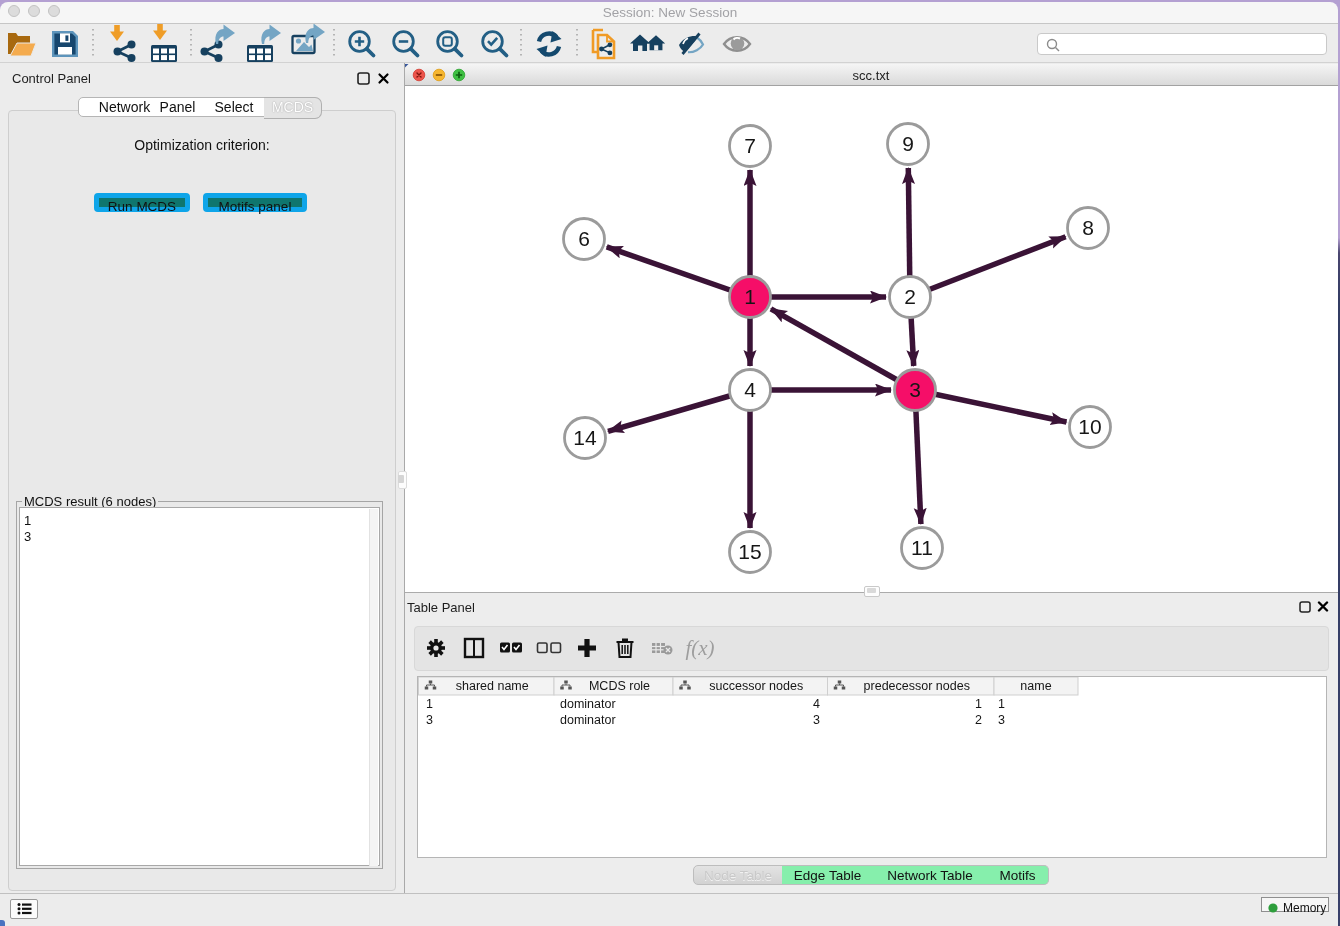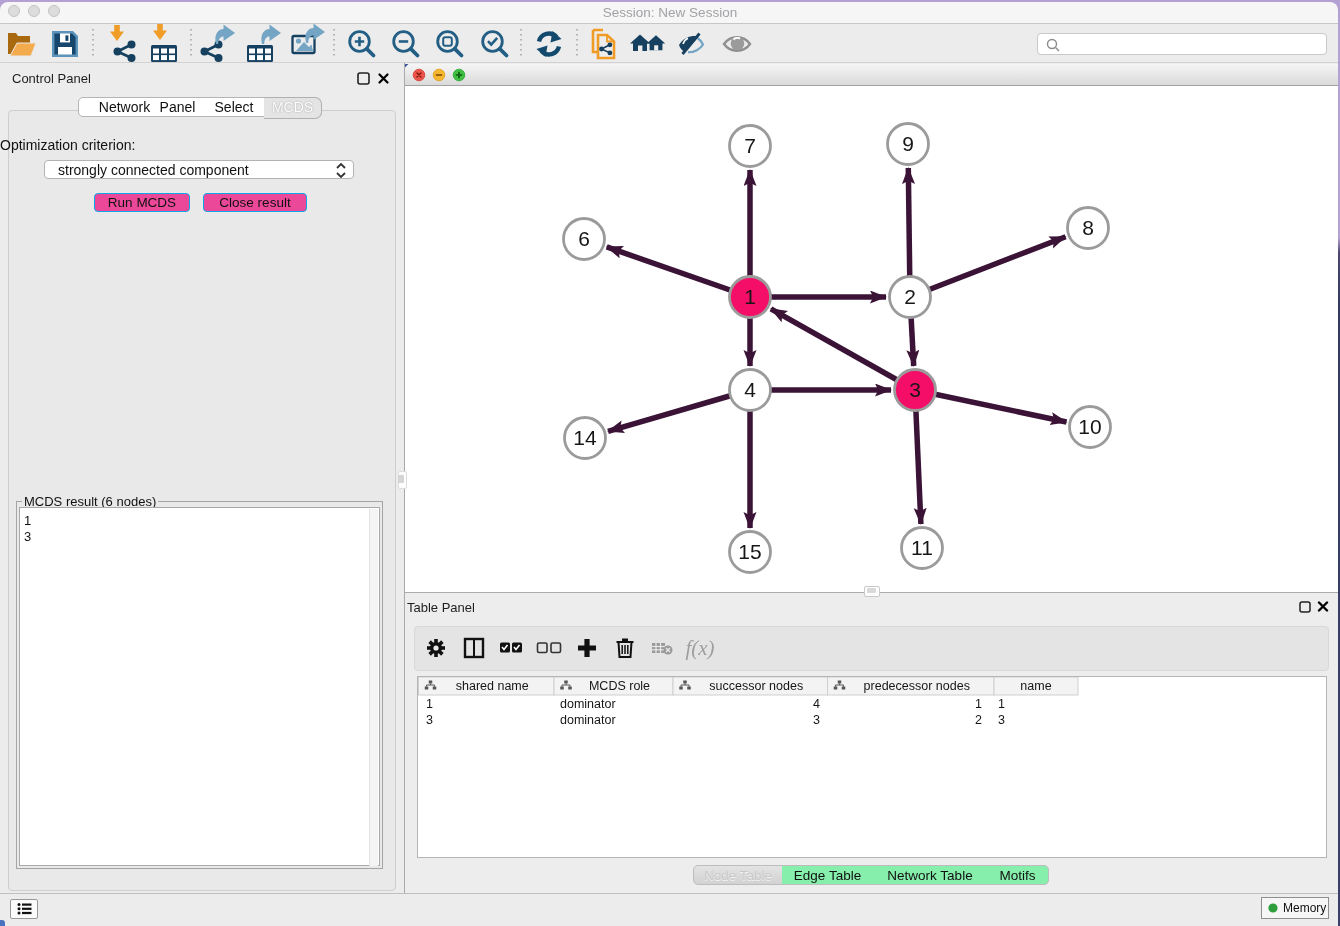--- a/index.html
+++ b/index.html
@@ -19,25 +19,25 @@
   #searchbox{left:1037px;top:33px;width:290px;height:22px;background:#fff;
       border:1px solid #c9c9c9;border-radius:4px;box-sizing:border-box;}
 
   
   #cpanel{left:0;top:63px;width:404px;height:831px;background:#ececec;}
   #cphead{left:12px;top:8px;font-size:13px;color:#1e1e1e;}
   #cpbody{left:8px;top:47px;width:388px;height:781px;background:#e9e9e9;
       border:1px solid #cecece;border-radius:4px;box-sizing:border-box;}
   .seg{position:absolute;top:34px;height:20px;background:#fff;border:1px solid #b5b5b5;
       box-sizing:border-box;font-size:14px;color:#111;text-align:center;line-height:19px;}
-  #optlabel{left:0px;top:74px;width:404px;font-size:14px;color:#111;}
+  #optlabel{left:0px;top:74px;width:404px;text-align:center;font-size:14px;color:#111;}
   #combo{left:44px;top:97px;width:310px;height:19px;background:#fff;border:1px solid #b3b3b3;
       border-radius:4px;box-sizing:border-box;}
   #combo span{position:absolute;left:13px;top:1px;font-size:14px;color:#111;}
-  .btn{position:absolute;top:130px;height:19px;background:#ec4899;border:1px solid #0ea5e9;
+  .btn{position:absolute;top:130px;height:19px;background:#0f766e;border:5px solid #0ea5e9;
       border-radius:4px;box-sizing:border-box;font-size:13.5px;color:#111;
       text-align:center;line-height:17px;}
   #fieldset{left:16px;top:438px;width:367px;height:368px;border:1px solid #a5a5a5;box-sizing:border-box;}
   #legend{left:22px;top:431px;background:#e9e9e9;font-size:13px;color:#111;padding:0 2px;}
   #mcdsbox{left:19px;top:444px;width:361px;height:359px;background:#fff;border:1px solid #a8a8a8;box-sizing:border-box;}
   #mcdsbox .sb{position:absolute;right:1px;top:1px;width:8px;height:357px;background:#f4f4f4;border-left:1px solid #e2e2e2;}
   #mcdsbox .it{position:absolute;left:4px;font-size:13px;color:#111;}
 
   
   #netwin{left:404px;top:64px;width:934px;height:528px;}
@@ -53,21 +53,21 @@
   #ttable{position:absolute;left:13px;top:84px;width:910px;height:182px;background:#fff;
       border:1px solid #b5b5b5;box-sizing:border-box;}
   .btab{position:absolute;top:273px;height:20px;background:#86efac;border:1px solid #bdbdbd;
       box-sizing:border-box;font-size:13.5px;color:#111;text-align:center;line-height:19px;}
 
   
   #statusdiv{left:0;top:893px;width:1338px;height:1px;background:#c0c0c0;}
   #statusbar{left:0;top:894px;width:1338px;height:32px;background:#ececec;}
   #listbtn{left:10px;top:899px;width:28px;height:20px;background:#fbfbfb;border:1.4px solid #999;
       border-radius:2px;box-sizing:border-box;}
-  #membtn{left:1261px;top:897px;width:68px;height:22px;background:#f6f6f6;border:1.5px solid #8f8f8f;
+  #membtn{left:1261px;top:897px;width:68px;height:15px;background:#f6f6f6;border:1.5px solid #8f8f8f;
       box-sizing:border-box;font-size:12px;color:#111;}
 </style>
 </head>
 <body>
 <div class="abs" id="purpletop"></div>
 <div class="abs" id="titlebar">
   <div class="light" style="left:8px;"></div>
   <div class="light" style="left:28px;"></div>
   <div class="light" style="left:48px;"></div>
 </div>
@@ -224,29 +224,22 @@
   <svg class="abs" style="left:357px;top:9px;" width="36" height="14">
     <rect x="1" y="1" width="11" height="11" fill="none" stroke="#222" stroke-width="1.6" rx="2"></rect>
     <path d="M22.5 2.5 L30.5 10.5 M30.5 2.5 L22.5 10.5" stroke="#000" stroke-width="2.2" stroke-linecap="round"></path>
   </svg>
   <div class="abs" id="cpbody"></div>
   <div class="seg" style="left:78px;width:74px;border-radius:5px 0 0 5px;padding-left:19px;">Network</div>
   <div class="seg" style="left:151px;width:54px;border-left:none;">Panel</div>
   <div class="seg" style="left:204px;width:61px;border-left:none;">Select</div>
   <div class="seg" style="left:264px;width:58px;height:22px;border-left:none;border-radius:0 7px 7px 0;background:#e4e4e4;border-color:#b0b0b0;color:#ffffff;text-shadow:0 0 1.5px #909090;">MCDS</div>
   <div class="abs" id="optlabel">Optimization criterion:</div>
-  <div class="abs" id="combo">
-      <span>strongly connected component</span>
-    <svg style="position:absolute;right:6px;top:2px;" width="12" height="15">
-      <path d="M2 5 L6 1 L10 5" fill="none" stroke="#333" stroke-width="1.8"></path>
-      <path d="M2 10 L6 14 L10 10" fill="none" stroke="#333" stroke-width="1.8"></path>
-    </svg>
-  </div>
   <div class="btn" style="left:94px;width:96px;">Run MCDS</div>
-  <div class="btn" style="left:203px;width:104px;">Close result</div>
+  <div class="btn" style="left:203px;width:104px;">Motifs panel</div>
   <div class="abs" id="fieldset"></div>
   <div class="abs" id="legend">MCDS result (6 nodes)</div>
   <div class="abs" id="mcdsbox">
     <div class="sb"></div>
     <div class="it" style="top:5px;">1</div>
     <div class="it" style="top:21px;">3</div>
   </div>
 </div>
 
 <div class="abs" id="netwin">
@@ -254,20 +247,21 @@
     <svg style="position:absolute;left:0;top:0;" width="934" height="22">
       <path d="M0 0 L4.5 0 L0 4.5 Z" fill="#39589c"></path>
       <circle cx="15" cy="11" r="5.8" fill="#ec544b" stroke="#d33a30" stroke-width="0.8"></circle>
       <path d="M13 9 L17 13 M17 9 L13 13" stroke="#7e150d" stroke-width="1.4" stroke-linecap="round"></path>
       <circle cx="35" cy="11" r="5.8" fill="#f6b62f" stroke="#e09c12" stroke-width="0.8"></circle>
       <line x1="31.8" y1="11" x2="38.2" y2="11" stroke="#8f5a06" stroke-width="1.8"></line>
       <circle cx="55" cy="11" r="5.8" fill="#3fc043" stroke="#2aa32e" stroke-width="0.8"></circle>
       <path d="M55 7.8 L55 14.2 M51.8 11 L58.2 11" stroke="#0e5e10" stroke-width="1.7"></path>
     </svg>
   </div>
+  <div class="abs" id="nettext">scc.txt</div>
   <div id="netcanvas"><svg id="graph" width="933" height="505">
         <defs>
           <marker id="arr" markerWidth="22" markerHeight="17" refX="16" refY="6.5" orient="auto" markerUnits="userSpaceOnUse">
             <path d="M0,0 L17,6.5 L0,13 L3.2,6.5 Z" fill="#3a1336"></path>
           </marker>
         </defs>
         <line x1="345.0" y1="211.0" x2="345.0" y2="84.0" stroke="#3a1336" stroke-width="5.5" marker-end="url(#arr)"></line>
         <line x1="345.0" y1="211.0" x2="201.7" y2="160.9" stroke="#3a1336" stroke-width="5.5" marker-end="url(#arr)"></line>
         <line x1="345.0" y1="211.0" x2="481.0" y2="211.0" stroke="#3a1336" stroke-width="5.5" marker-end="url(#arr)"></line>
         <line x1="345.0" y1="211.0" x2="345.0" y2="280.0" stroke="#3a1336" stroke-width="5.5" marker-end="url(#arr)"></line>

